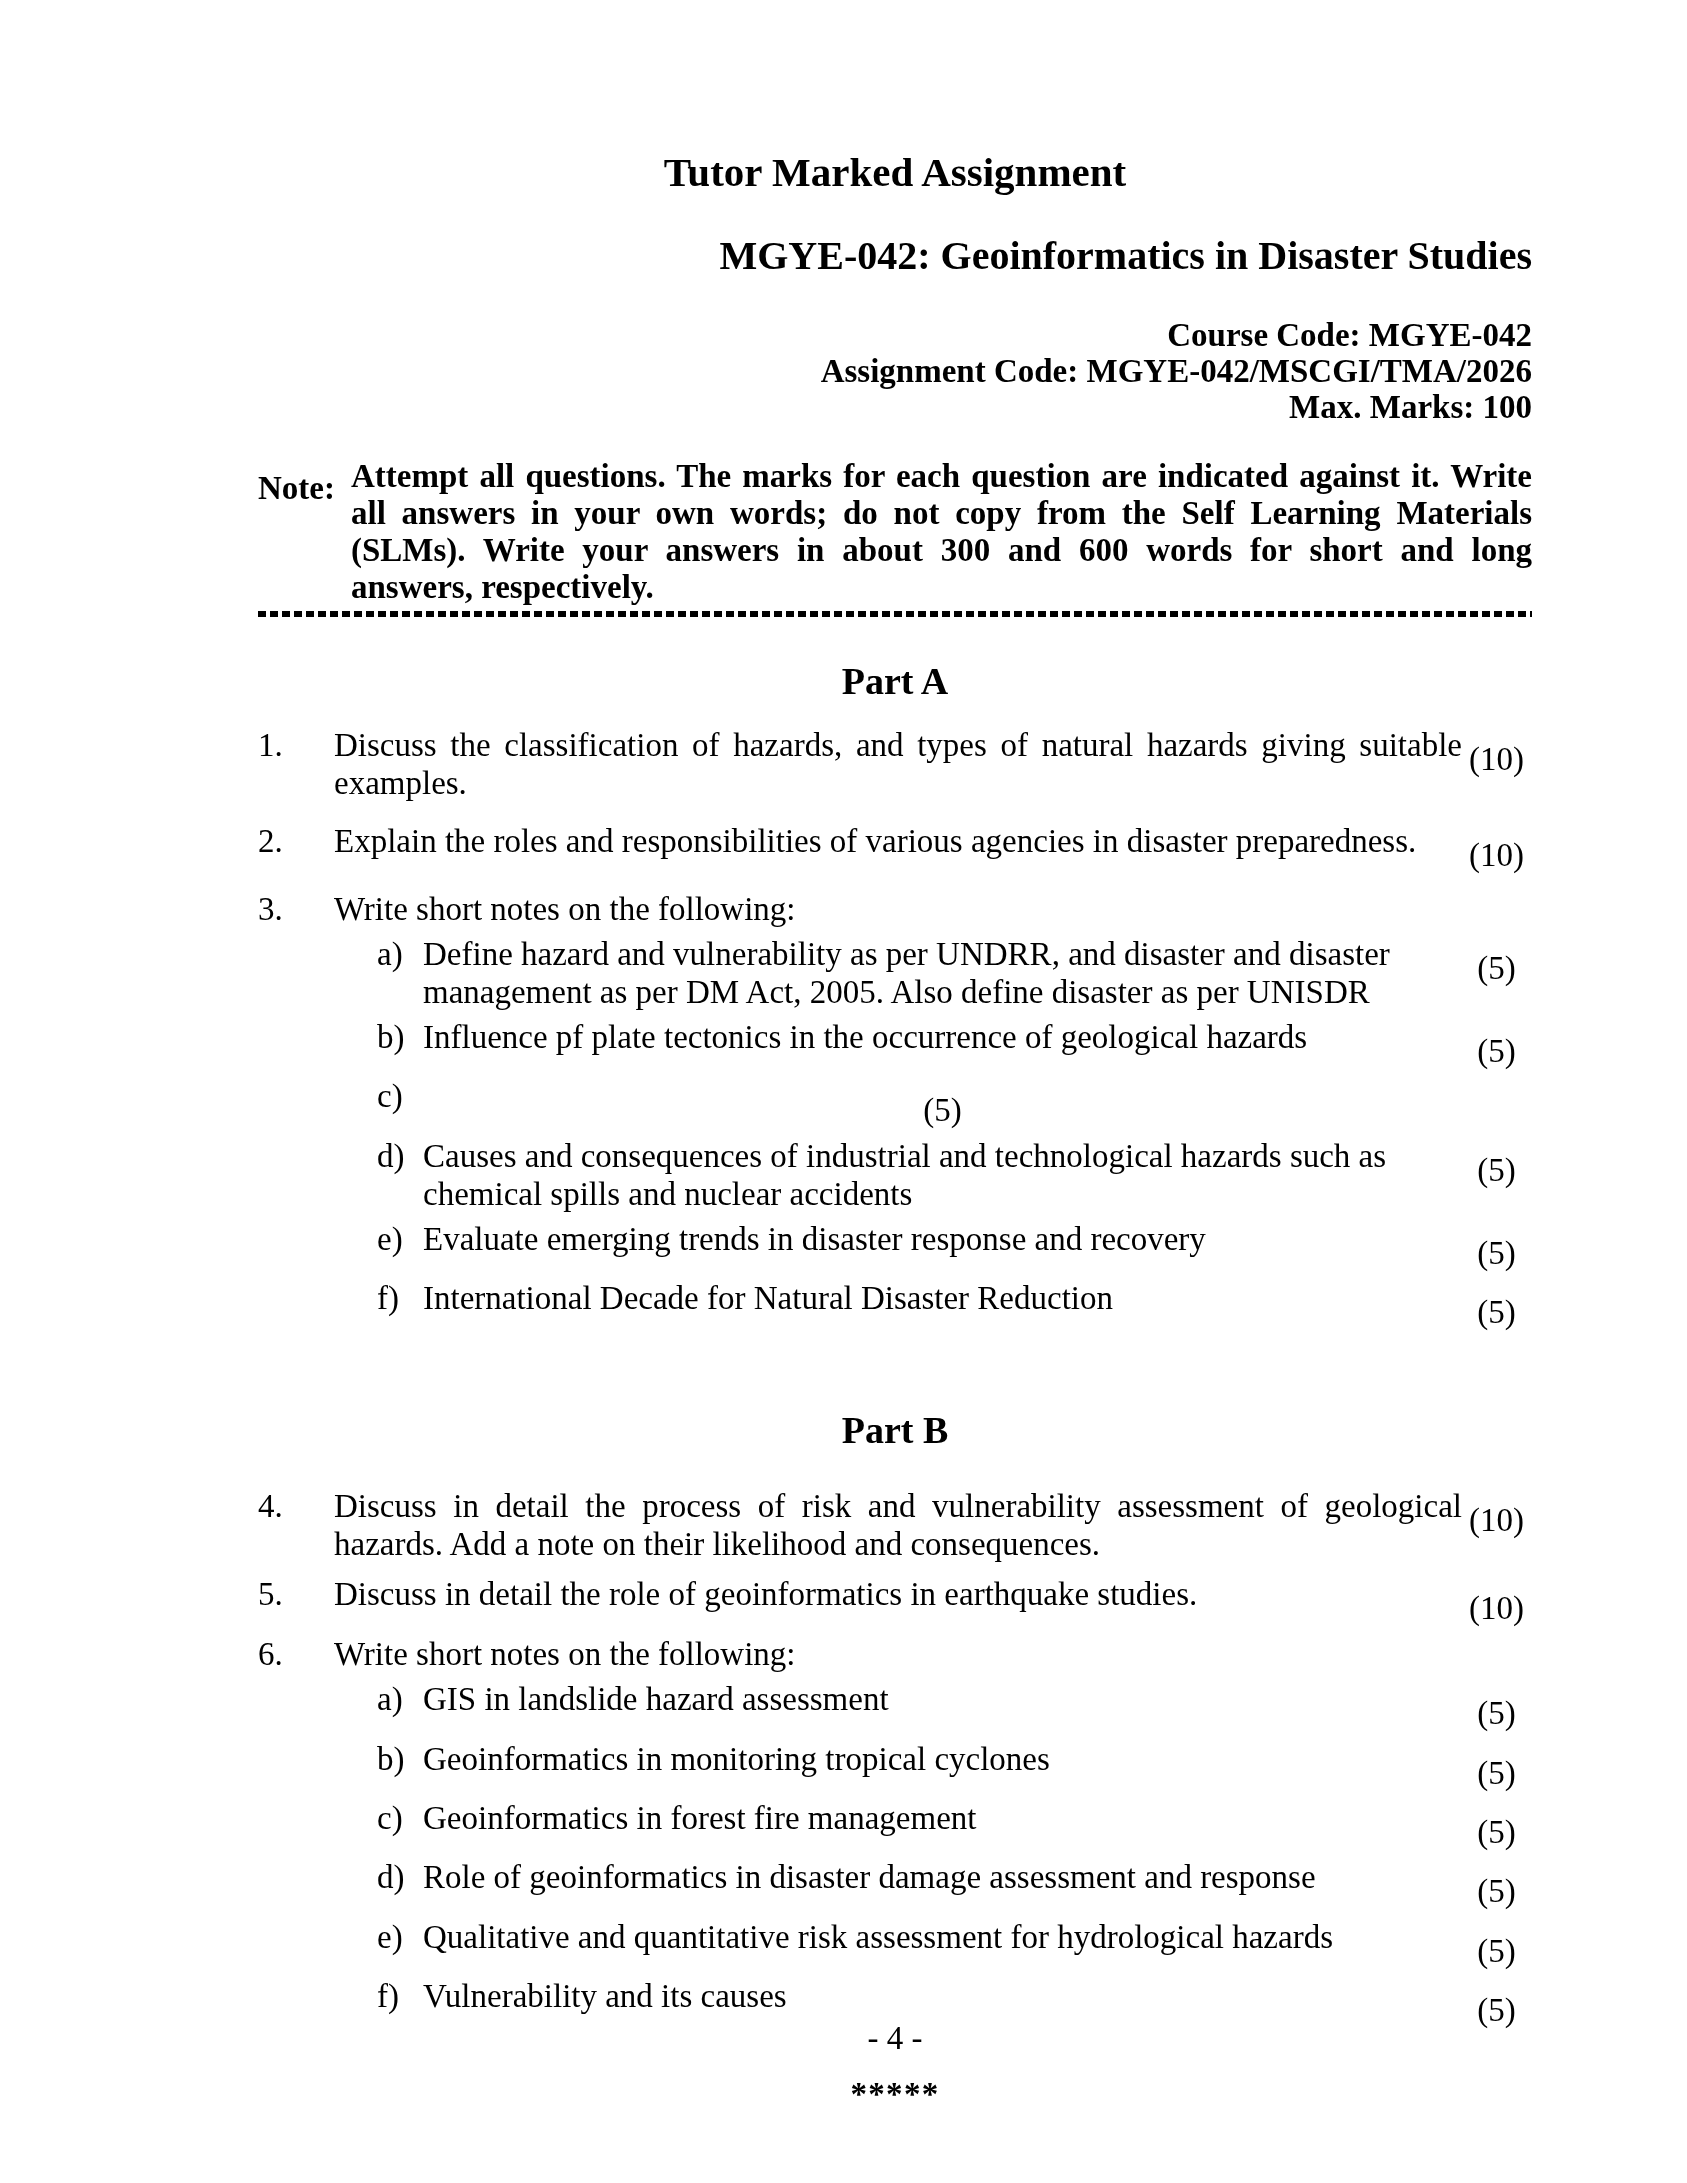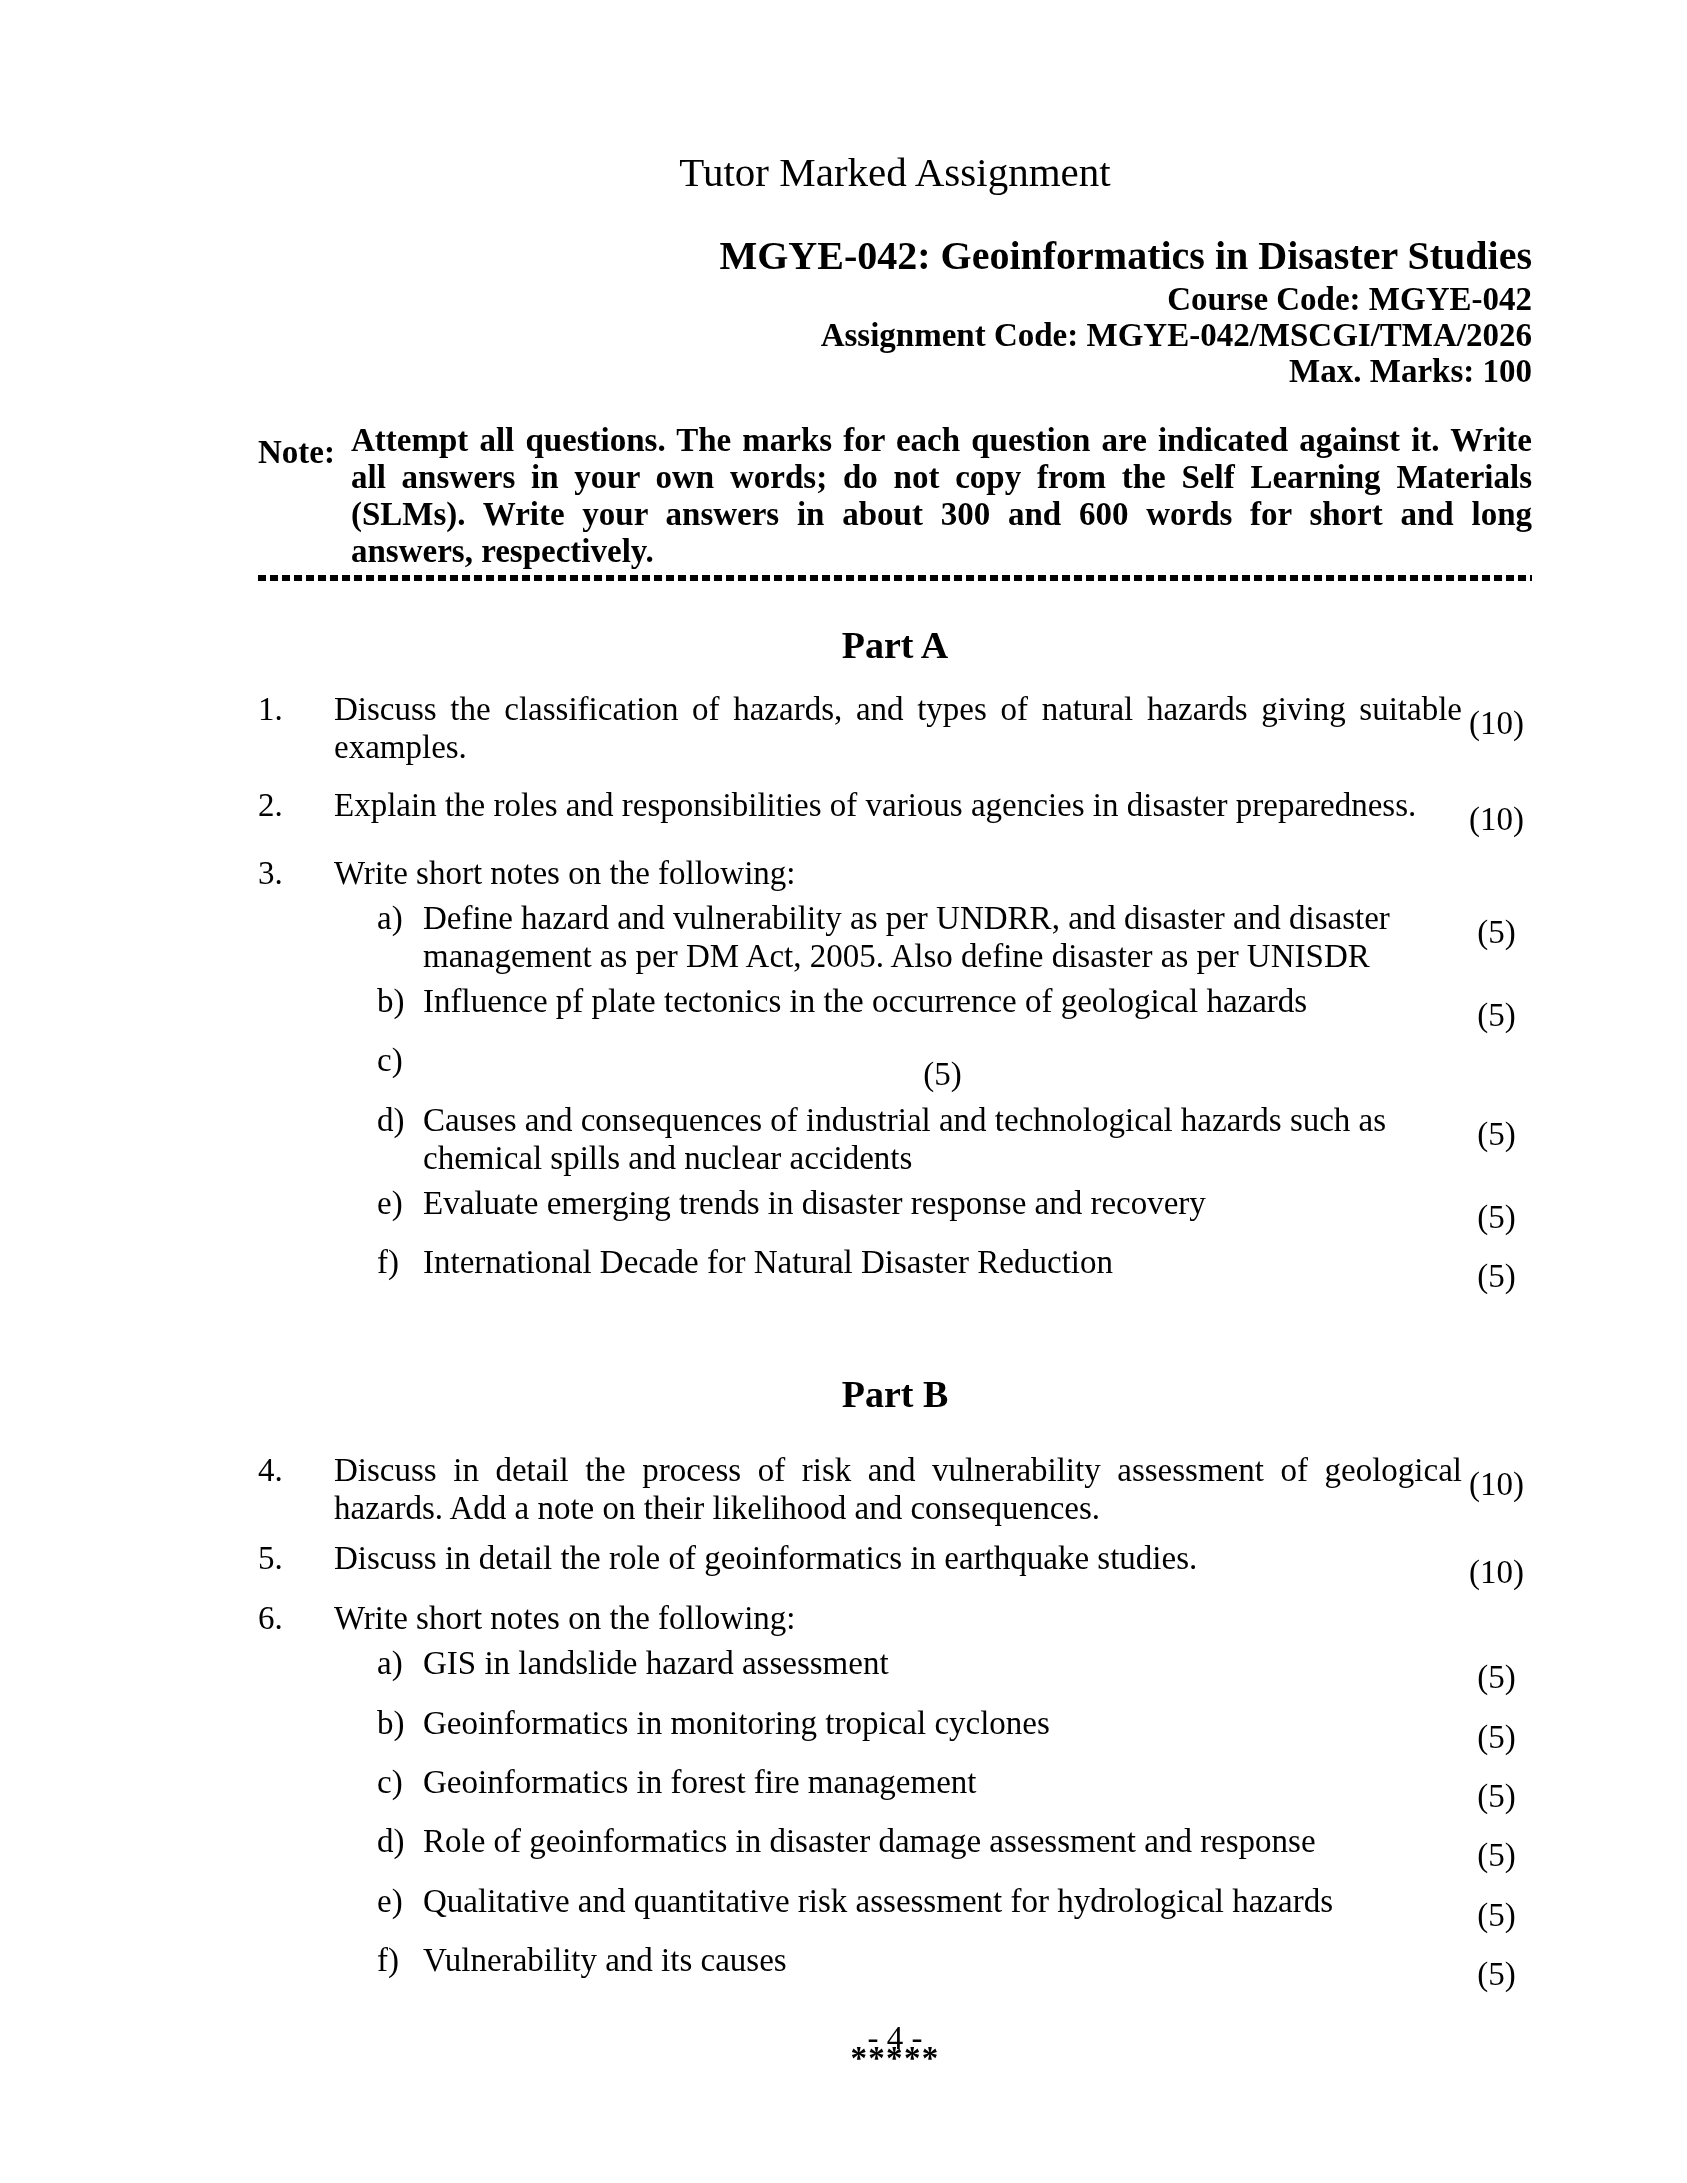--- a/index.html
+++ b/index.html
@@ -17,30 +17,31 @@
     left: 258px;
     top: 0;
     width: 1274px;
   }
   .doc-title {
     margin: 0;
     padding-top: 147px;
     text-align: center;
     font-size: 41px;
     line-height: 50px;
-    font-weight: 400;
+    font-weight: 700;
   }
   .doc-subtitle {
     margin: 34px 0 0 0;
     text-align: right;
     font-size: 40px;
     line-height: 50px;
     font-weight: 700;
   }
   .codes {
+    margin-top: 36px;
     text-align: right;
     font-weight: 700;
     font-size: 33px;
     line-height: 36px;
   }
   .note {
     position: relative;
     margin-top: 33px;
     padding-left: 93px;
     font-weight: 700;

